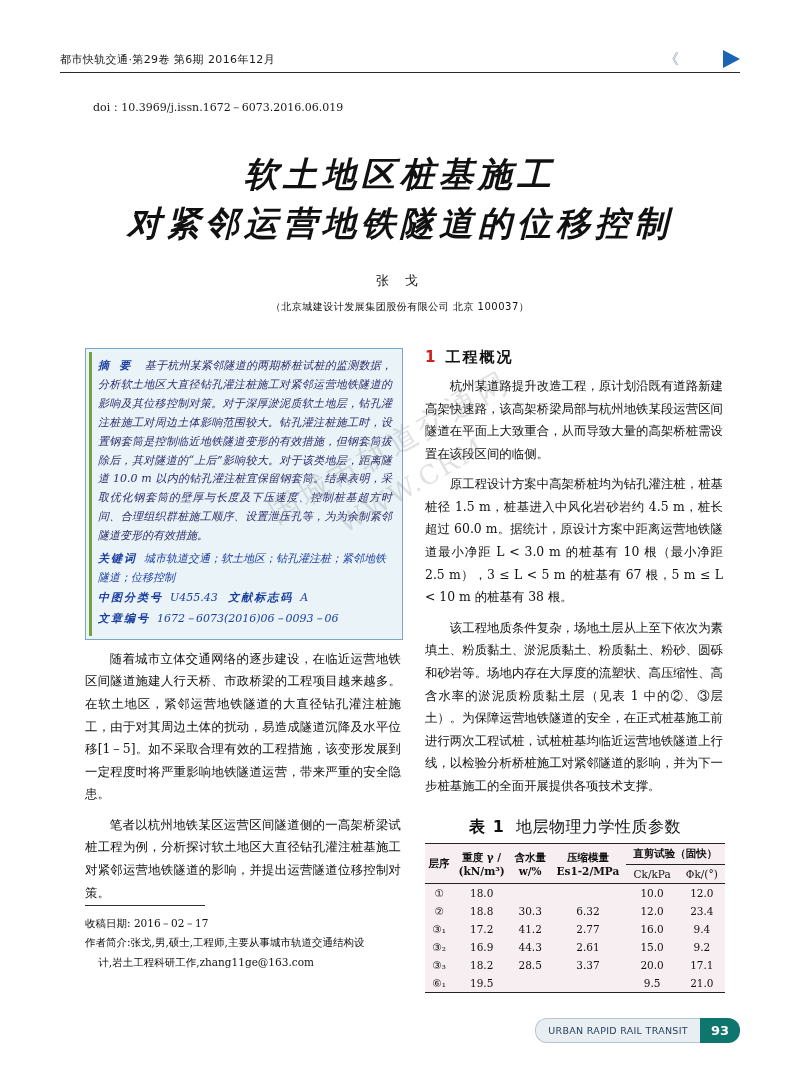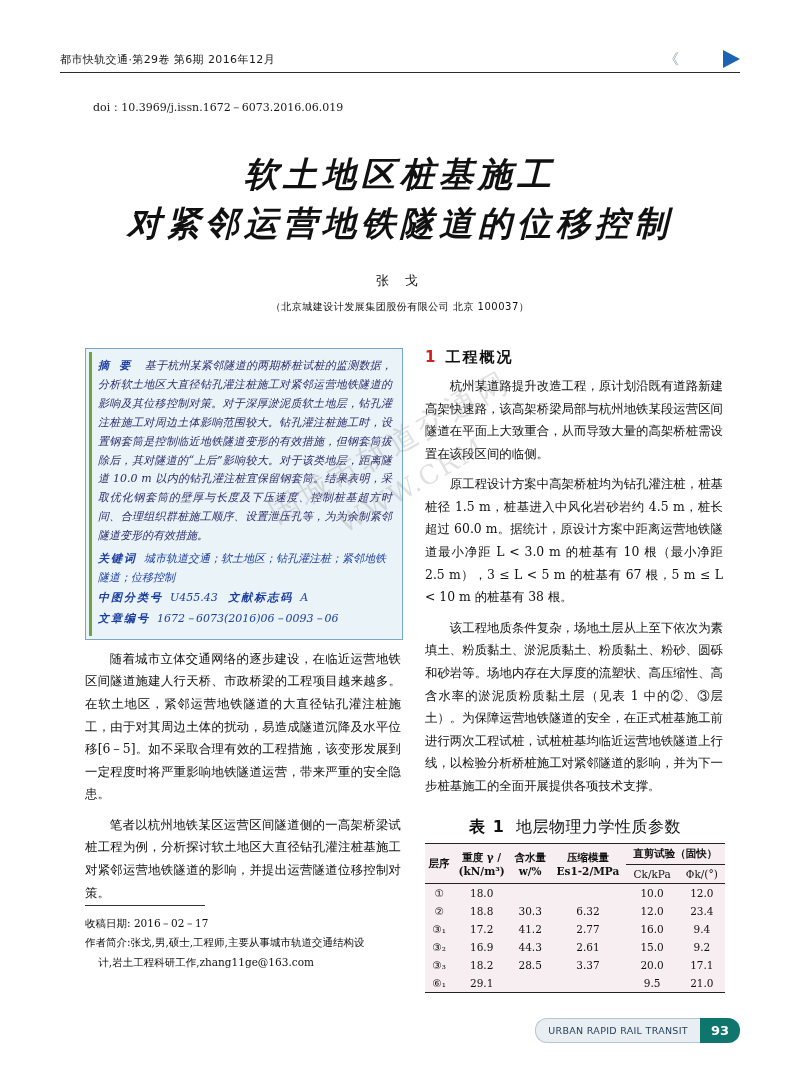--- a/index.html
+++ b/index.html
@@ -193,21 +193,21 @@
       </p>
       <p class="abs-clc">
         <b>中图分类号</b>&nbsp;&nbsp;<span>U455.43</span>
         &nbsp;&nbsp;<b>文献标志码</b>&nbsp;&nbsp;<span>A</span>
       </p>
       <p class="abs-artid">
         <b>文章编号</b>&nbsp;&nbsp;<span>1672－6073(2016)06－0093－06</span>
       </p>
     </div>
 
-    <p class="body-p"><span>随着城市立体交通网络的逐步建设，在临近运营地铁区间隧道施建人行天桥、市政桥梁的工程项目越来越多。在软土地区，紧邻运营地铁隧道的大直径钻孔灌注桩施工，由于对其周边土体的扰动，易造成隧道沉降及水平位移[6－5]。如不采取合理有效的工程措施，该变形发展到一定程度时将严重影响地铁隧道运营，带来严重的安全隐患。</span></p>
+    <p class="body-p"><span>随着城市立体交通网络的逐步建设，在临近运营地铁区间隧道施建人行天桥、市政桥梁的工程项目越来越多。在软土地区，紧邻运营地铁隧道的大直径钻孔灌注桩施工，由于对其周边土体的扰动，易造成隧道沉降及水平位移[1－5]。如不采取合理有效的工程措施，该变形发展到一定程度时将严重影响地铁隧道运营，带来严重的安全隐患。</span></p>
     <p class="body-p"><span>笔者以杭州地铁某区运营区间隧道侧的一高架桥梁试桩工程为例，分析探讨软土地区大直径钻孔灌注桩基施工对紧邻运营地铁隧道的影响，并提出运营隧道位移控制对策。</span></p>
   </div>
 
   <div class="foot-rule"></div>
   <div class="footnote">
     <div>
       <span>收稿日期:</span>
       <span>2016－02－17</span>
     </div>
     <div>
@@ -291,21 +291,21 @@
           <tr>
             <td>③₃</td>
             <td>18.2</td>
             <td>28.5</td>
             <td>3.37</td>
             <td>20.0</td>
             <td>17.1</td>
           </tr>
           <tr>
             <td>⑥₁</td>
-            <td>29.1</td>
+            <td>19.5</td>
             <td></td>
             <td></td>
             <td>9.5</td>
             <td>21.0</td>
           </tr>
         </tbody>
     </table>
   </div>
 
   <div class="watermark">

